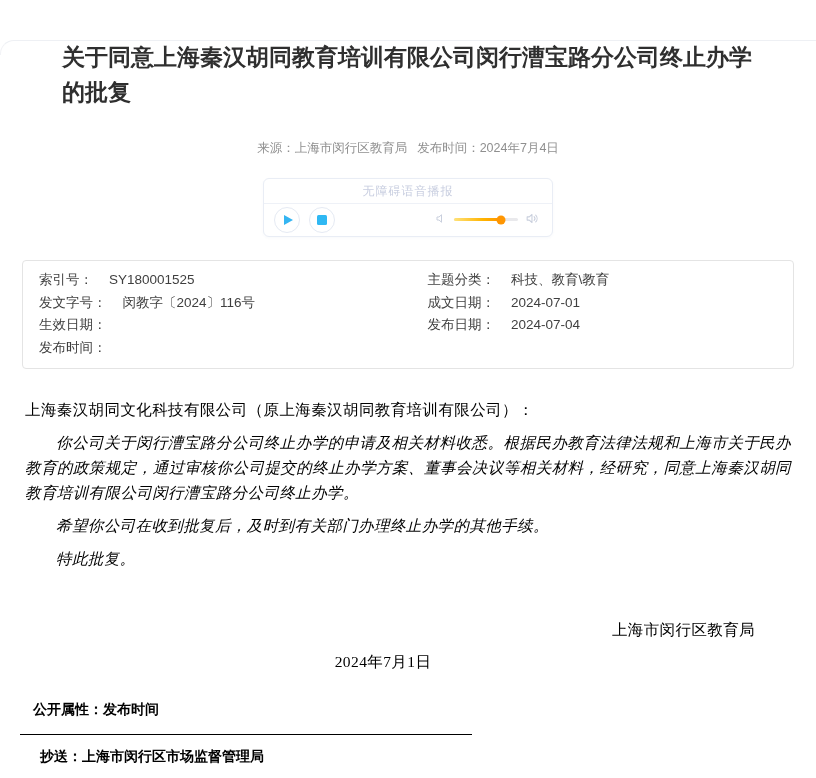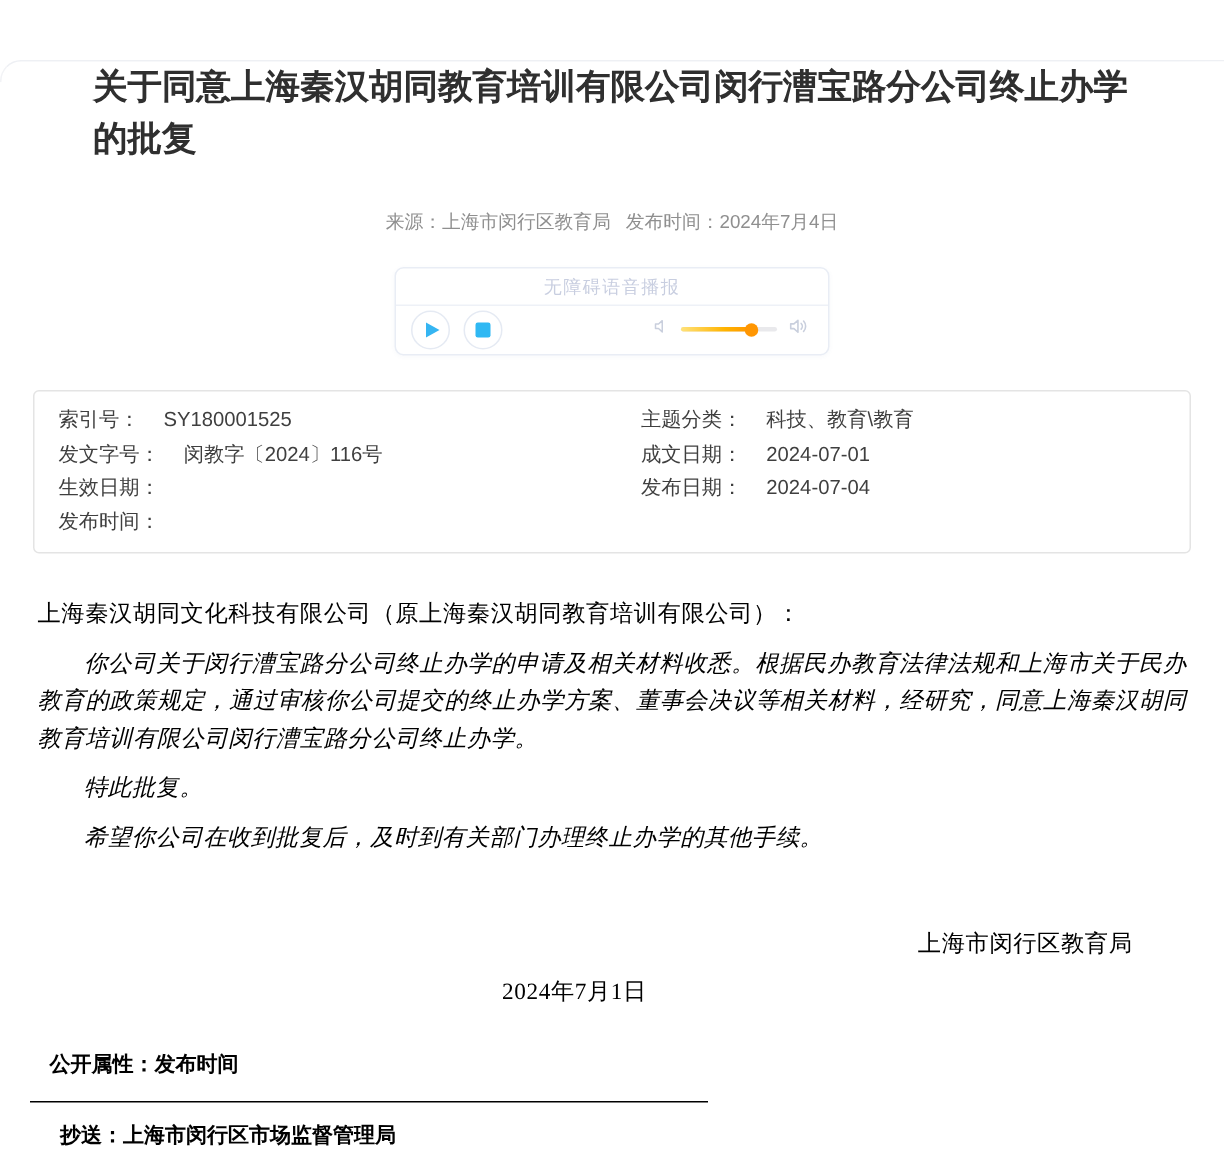--- a/index.html
+++ b/index.html
@@ -141,22 +141,22 @@
     <div class="meta-col right">
       <div class="meta-row"><span class="lab">主题分类：</span><span class="val">科技、教育\教育</span></div>
       <div class="meta-row"><span class="lab">成文日期：</span><span class="val">2024-07-01</span></div>
       <div class="meta-row"><span class="lab">发布日期：</span><span class="val">2024-07-04</span></div>
     </div>
   </div>
 
   <div class="doc-body">
     <p class="salutation">上海秦汉胡同文化科技有限公司（原上海秦汉胡同教育培训有限公司）：</p>
     <p class="indent">你公司关于闵行漕宝路分公司终止办学的申请及相关材料收悉。根据民办教育法律法规和上海市关于民办教育的政策规定，通过审核你公司提交的终止办学方案、董事会决议等相关材料，经研究，同意上海秦汉胡同教育培训有限公司闵行漕宝路分公司终止办学。</p>
+    <p class="indent">希望你公司在收到批复后，及时到有关部门办理终止办学的其他手续。</p>
     <p class="indent">特此批复。</p>
-    <p class="indent">希望你公司在收到批复后，及时到有关部门办理终止办学的其他手续。</p>
     <div class="sign">
       <p class="signer">上海市闵行区教育局</p>
       <p class="sign-date">2024年7月1日</p>
     </div>
   </div>
 
   <div class="doc-footer">
     <div class="attr attr-row"><span>公开属性：</span><span>发布时间</span></div>
     <div class="rule r1"></div>
     <div class="cc-row"><span>抄送：</span><span>上海市闵行区市场监督管理局</span></div>

